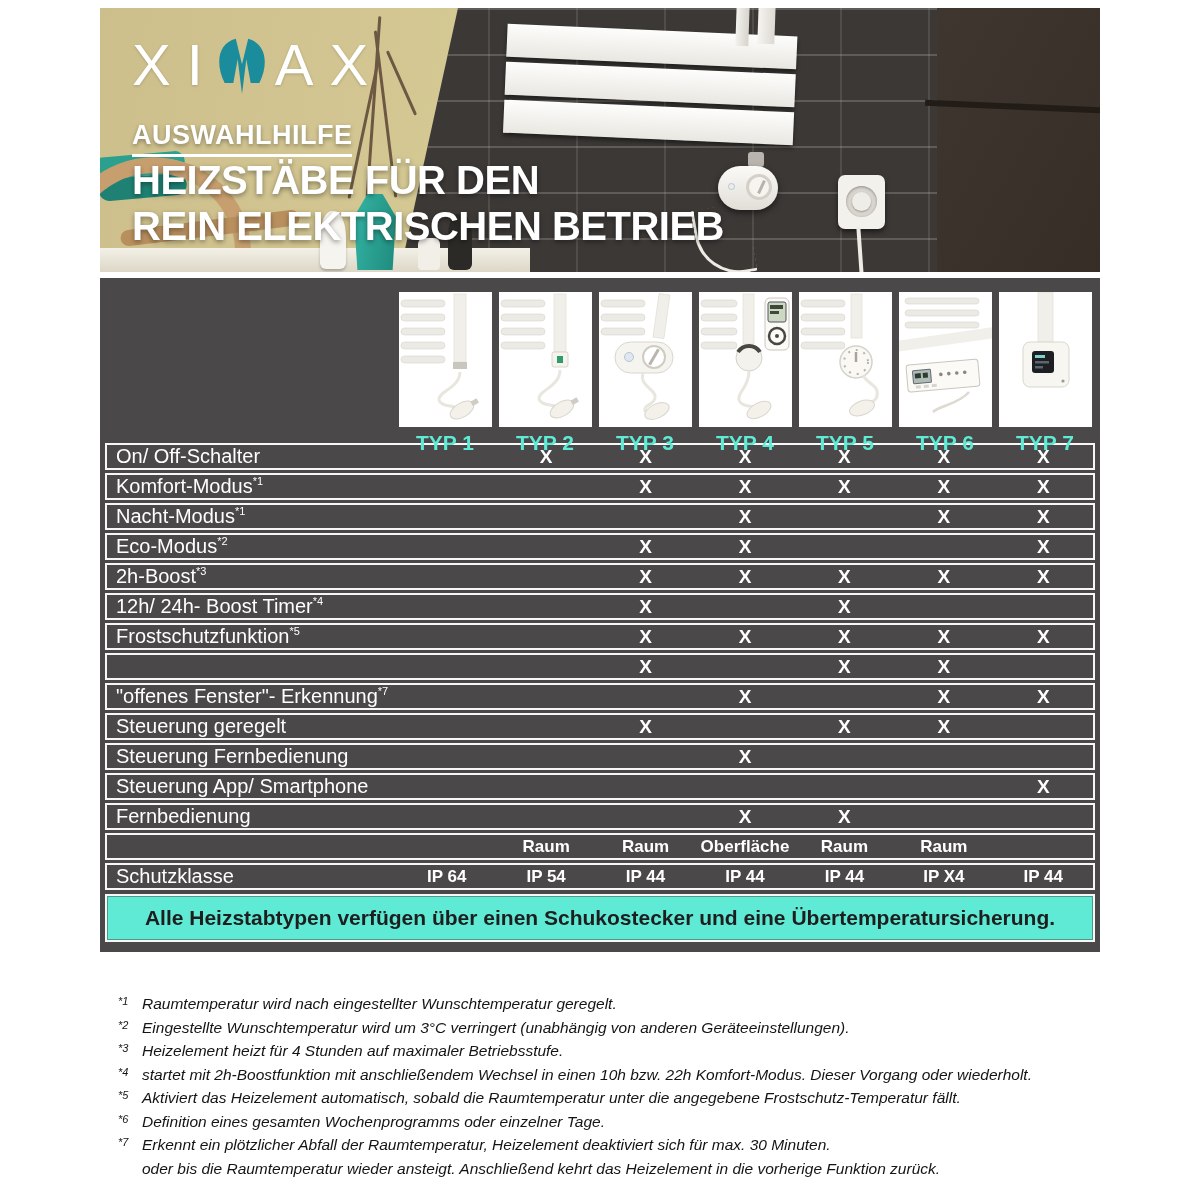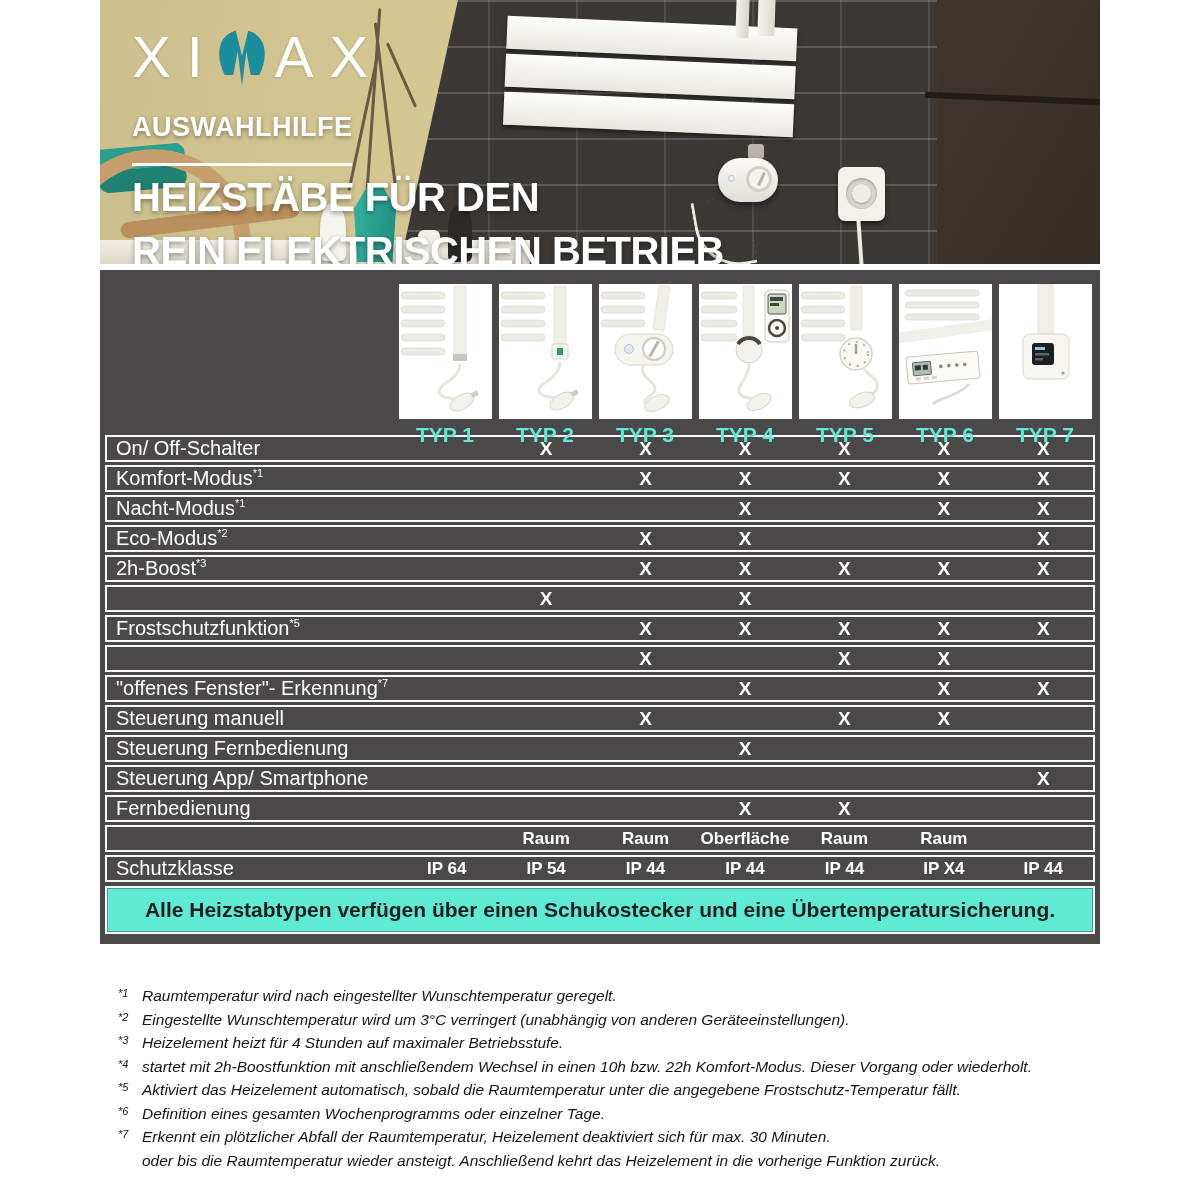--- a/index.html
+++ b/index.html
@@ -1,18 +1,18 @@
 <!DOCTYPE html>
 <html><head>
 <meta charset="utf-8">
 <style>
   * { margin:0; padding:0; box-sizing:border-box; }
   html,body { background:#ffffff; font-family:"Liberation Sans", sans-serif; }
   .page { position:relative; width:1200px; height:1200px; background:#fff; overflow:hidden; }
-  .content { position:absolute; left:100px; top:0; width:1000px; }
+  .content { position:absolute; left:100px; top:8px; width:1000px; }
 
   
   .hero { position:relative; width:1000px; height:264px; overflow:hidden;
           background:linear-gradient(100deg,#cdbf8c 0%,#d5c994 40%,#dbcf9e 58%); }
   .hero * { position:absolute; }
   .tile-wall { left:300px; top:0; width:640px; height:264px;
     clip-path:polygon(58px 0,640px 0,640px 264px,0px 264px);
     background-color:#3b3836;
     background-image:
       repeating-linear-gradient(to bottom, rgba(190,185,178,.28) 0 2px, transparent 2px 46px),
@@ -53,23 +53,23 @@
   .branch.b1 { left:272px; top:8px;  height:182px; transform:rotate(4deg); }
   .branch.b2 { left:284px; top:22px; height:168px; transform:rotate(-7deg); }
   .branch.b3 { left:262px; top:52px; height:140px; transform:rotate(12deg); }
   .branch.b4 { left:300px; top:40px; height:70px;  transform:rotate(-24deg); }
 
   .hero-text { position:absolute; left:32px; top:16px; z-index:10; }
   .logo { position:static !important; display:flex; align-items:center; height:82px; }
   .logo-letters { position:static !important; color:#fff; font-size:58px; letter-spacing:16px; line-height:82px; text-shadow:0 1px 3px rgba(0,0,0,.18); }
   .logo-mark { position:static !important; width:62px; height:72px; margin:6px 2px 0 -8px; }
   .kicker { position:static !important; display:inline-block; margin-top:14px; color:#fff; font-size:27px; font-weight:bold;
-            letter-spacing:.5px; border-bottom:3px solid #fff; padding-bottom:20px; text-shadow:0 2px 4px rgba(0,0,0,.35); }
+            letter-spacing:.5px; border-bottom:3px solid #fff; padding-bottom:3px; text-shadow:0 2px 4px rgba(0,0,0,.35); }
   .title { position:static !important; display:block; color:#fff; font-size:40px; font-weight:bold; letter-spacing:-.5px;
-           line-height:46px; margin-top:8px; text-shadow:0 2px 5px rgba(0,0,0,.4); }
+           line-height:46px; text-shadow:0 2px 5px rgba(0,0,0,.4); }
 
   
   .panel { margin-top:6px; width:1000px; background:#4a4848; padding:14px 5px 10px 5px; }
   .phead { display:grid; grid-template-columns:290px repeat(7,1fr); }
   .pcell { display:flex; flex-direction:column; align-items:center; }
   .pimg { width:93px; height:135px; background:#fff; }
   .pimg svg { width:100%; height:100%; display:block; }
   .plabel { height:16px; line-height:32px; color:#5eead4; font-weight:bold; font-size:21px; }
 
   .frow { display:grid; grid-template-columns:290px repeat(7,1fr); align-items:center;
@@ -355,20 +355,21 @@
   <div class="fcell"></div>
             <div class="fcell"></div>
             <div class="fcell">X</div>
             <div class="fcell">X</div>
             <div class="fcell">X</div>
             <div class="fcell">X</div>
             <div class="fcell">X</div>
           </div>
 
   <div class="frow">
+    <div class="flabel"><span class="flabel-text">12h/ 24h- Boost Timer</span><sup class="flabel-sup">*4</sup></div>
   <div class="fcell"></div>
             <div class="fcell"></div>
             <div class="fcell">X</div>
             <div class="fcell"></div>
             <div class="fcell">X</div>
             <div class="fcell"></div>
             <div class="fcell"></div>
           </div>
 
   <div class="frow">
@@ -397,21 +398,21 @@
   <div class="fcell"></div>
             <div class="fcell"></div>
             <div class="fcell"></div>
             <div class="fcell">X</div>
             <div class="fcell"></div>
             <div class="fcell">X</div>
             <div class="fcell">X</div>
           </div>
 
   <div class="frow">
-    <div class="flabel"><span class="flabel-text">Steuerung manuell</span><sup class="flabel-sup"></sup></div>
+    <div class="flabel"><span class="flabel-text">Steuerung geregelt</span><sup class="flabel-sup"></sup></div>
   <div class="fcell"></div>
             <div class="fcell"></div>
             <div class="fcell">X</div>
             <div class="fcell"></div>
             <div class="fcell">X</div>
             <div class="fcell">X</div>
             <div class="fcell"></div>
           </div>
 
   <div class="frow">

